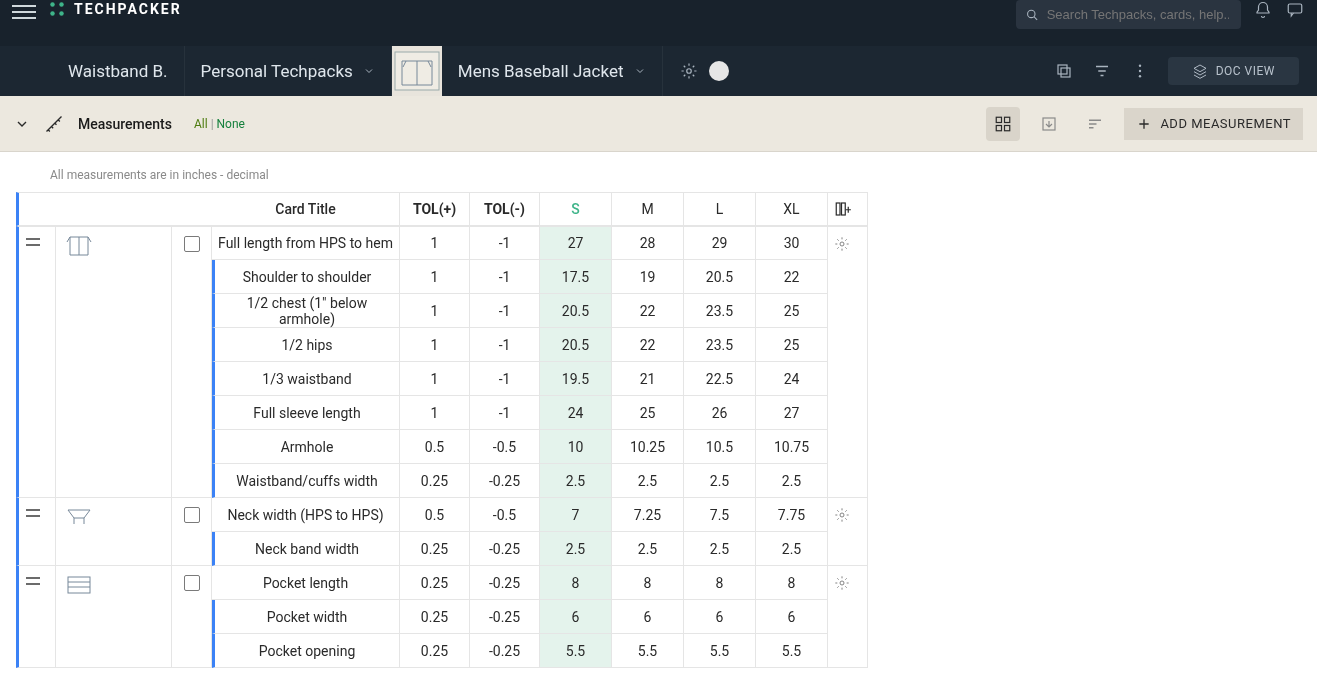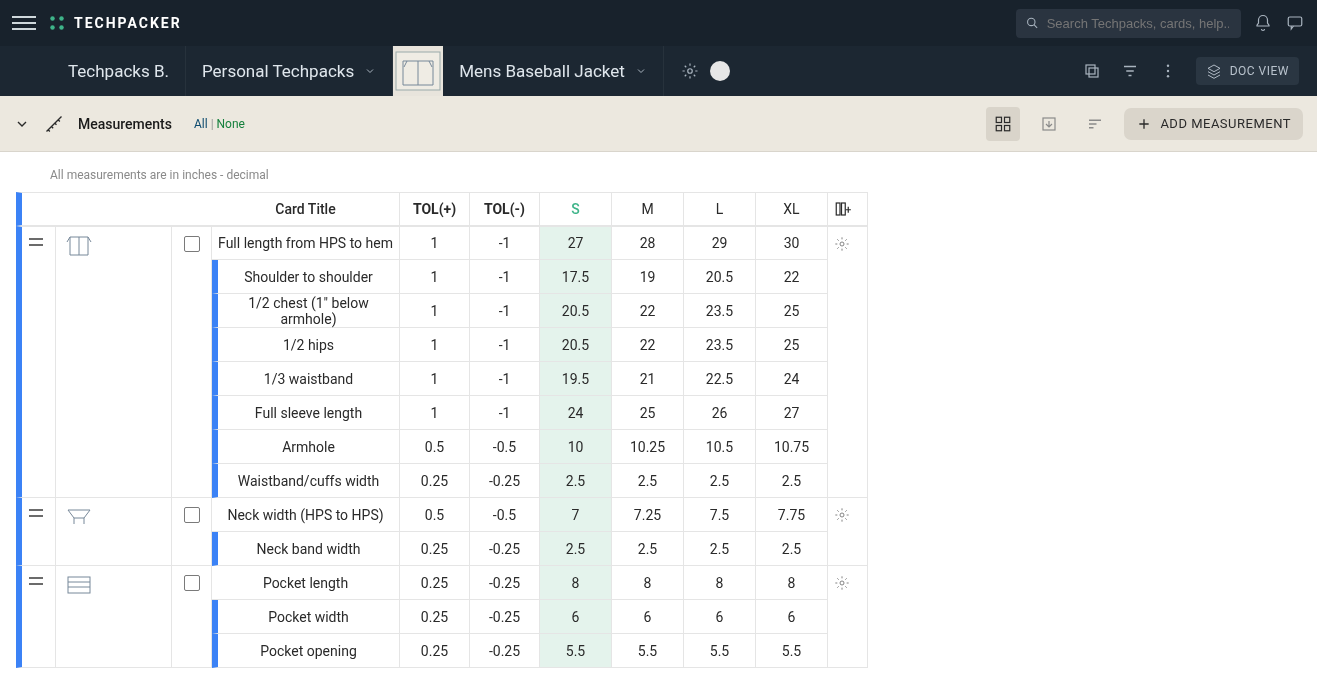--- a/index.html
+++ b/index.html
@@ -1,63 +1,63 @@
 <!DOCTYPE html>
 <html><head>
 <meta charset="utf-8">
 <style>
   * { box-sizing: border-box; }
   html, body { margin:0; padding:0; font-family: -apple-system, BlinkMacSystemFont, "Segoe UI", Roboto, Arial, sans-serif; background:#fff; color:#1a1a1a; }
   .app { width:1317px; height:695px; display:flex; flex-direction:column; overflow:hidden; }
 
   
-  .topbar { height:46px; background:#18222c; display:flex; align-items:center; color:#fff; padding:0 12px; gap:12px; }
+  .topbar { height:46px; background:#18222c; display:flex; align-items:flex-start; color:#fff; padding:0 12px; gap:12px; }
   .hamburger { width:24px; height:24px; display:flex; flex-direction:column; justify-content:center; gap:4px; cursor:pointer; }
   .hamburger span { height:2px; background:#cfd8dc; }
   .brand { display:flex; align-items:center; gap:8px; }
   .brand-mark { width:18px; height:18px; }
   .brand-text { font-weight:700; letter-spacing:2px; font-size:14px; }
   .tb-spacer { flex:1; }
   .search { background:#2a3440; border-radius:4px; padding:6px 10px; display:flex; align-items:center; gap:6px; color:#a9b4bf; width:225px; font-size:13px; }
   .search input { background:transparent; border:0; outline:0; color:#a9b4bf; width:100%; font-size:13px; }
   .tb-icon { width:20px; height:20px; color:#a9b4bf; cursor:pointer; display:flex; align-items:center; justify-content:center; }
 
   
   .crumbbar { height:50px; background:#1c2732; color:#dfe6ec; display:flex; align-items:center; padding-left:50px; gap:0; }
   .crumb { height:50px; display:flex; align-items:center; padding:0 16px; font-size:17px; color:#dfe6ec; border-right:1px solid rgba(255,255,255,0.05); gap:10px; }
   .crumb.pad-left { padding-left:18px; }
   .chev-down { width:12px; height:12px; }
   .jacket-thumb { width:50px; height:50px; background:#e8e4dc; display:flex; align-items:center; justify-content:center; }
   .crumb-right { margin-left:auto; display:flex; align-items:center; gap:18px; padding-right:18px; }
   .crumb-icon { width:20px; height:20px; color:#a9b4bf; cursor:pointer; display:flex; align-items:center; justify-content:center; }
   .avatar { width:20px; height:20px; border-radius:50%; background:#e6e6e6; }
-  .docview { background:#2a3642; border-radius:4px; padding:6px 10px; display:flex; align-items:center; gap:8px; color:#b8c2cc; font-size:12px; letter-spacing:0.5px; }
+  .docview { background:#2a3642; border-radius:4px; padding:6px 24px; display:flex; align-items:center; gap:8px; color:#b8c2cc; font-size:12px; letter-spacing:0.5px; }
 
   
   .section-head { height:56px; background:#ece8df; display:flex; align-items:center; padding:0 14px; gap:14px; border-bottom:1px solid #d9d5cc; }
   .sec-chev { width:16px; height:16px; cursor:pointer; }
   .sec-icon { width:20px; height:20px; }
   .sec-title { font-size:14px; font-weight:500; color:#1a1a1a; }
   .sec-allnone { font-size:12px; color:#6b6b6b; margin-left:8px; }
-  .sec-allnone .all { color:#0c4a6e;margin-top:20px; }
+  .sec-allnone .all { color:#4d7c0f;margin-top:20px; }
   .sec-allnone .pipe { color:#9a9a9a; padding:0 3px; }
   .sec-allnone .none { color:#15803d; }
   .sec-right { margin-left:auto; display:flex; align-items:center; gap:12px; }
   .sec-tool { width:34px; height:34px; border-radius:4px; display:flex; align-items:center; justify-content:center; color:#6b6b6b; cursor:pointer; }
   .sec-tool.active { background:#d9d4ca; color:#2a2a2a; }
-  .add-btn { background:#dad5cb; border-radius:7px; padding:8px 12px; display:flex; align-items:center; gap:8px; font-size:13px; letter-spacing:0.5px; color:#2a2a2a; cursor:pointer; }
+  .add-btn { background:#dad5cb; border-radius:0; padding:8px 12px; display:flex; align-items:center; gap:8px; font-size:13px; letter-spacing:0.5px; color:#2a2a2a; cursor:pointer; }
 
   
   .content { flex:1; overflow:auto; padding:10px 16px 16px 16px; background:#fff; }
   .units-note { font-size:12px; color:#8a8a8a; padding:6px 34px 10px; }
 
   table.meas { border-collapse:separate; border-spacing:0; width:auto; font-size:14px; color:#2a2a2a; }
   table.meas th, table.meas td { border:1px solid #e5e5e5; border-left:0; border-top:0; text-align:center; height:34px; padding:0 6px; }
   table.meas tr:first-child th, table.meas tr:first-child td { border-top:1px solid #e5e5e5; }
-  table.meas th:first-child, table.meas td:first-child { border-left:6px solid #3b82f6; }
+  table.meas th:first-child, table.meas td:first-child { border-left:3px solid #3b82f6; }
   col.c-handle { width:40px; }
   col.c-thumb { width:116px; }
   col.c-check { width:40px; }
   col.c-title { width:188px; }
   col.c-tolp { width:70px; }
   col.c-tolm { width:70px; }
   col.c-size { width:72px; }
   col.c-gear { width:40px; }
   th.card-title-h { font-weight:500; }
   th.size-s { color:#3eb489; font-weight:500; }
@@ -108,21 +108,21 @@
     <div class="tb-icon">
       <svg width="18" height="18" viewBox="0 0 24 24">
           <rect x="3" y="4" width="18" height="12" rx="2" fill="none" stroke="#a9b4bf" stroke-width="1.6"></rect>
           <path d="M10 16l-3 4v-4" fill="none" stroke="#a9b4bf" stroke-width="1.6"></path>
         </svg>
     </div>
   </div>
 
   <div class="crumbbar">
     <div class="crumb pad-left">
-      <span>Techpacks B.</span>
+      <span>Waistband B.</span>
     </div>
     <div class="crumb">
       <span>Personal Techpacks</span>
       <svg class="chev-down" viewBox="0 0 24 24">
           <path d="M6 9l6 6 6-6" fill="none" stroke="#a9b4bf" stroke-width="2"></path>
         </svg>
     </div>
     <div class="jacket-thumb">
       <svg width="46" height="40" viewBox="0 0 46 40">
           <rect x="1" y="1" width="44" height="38" fill="#efece4" stroke="#9aa"></rect>

